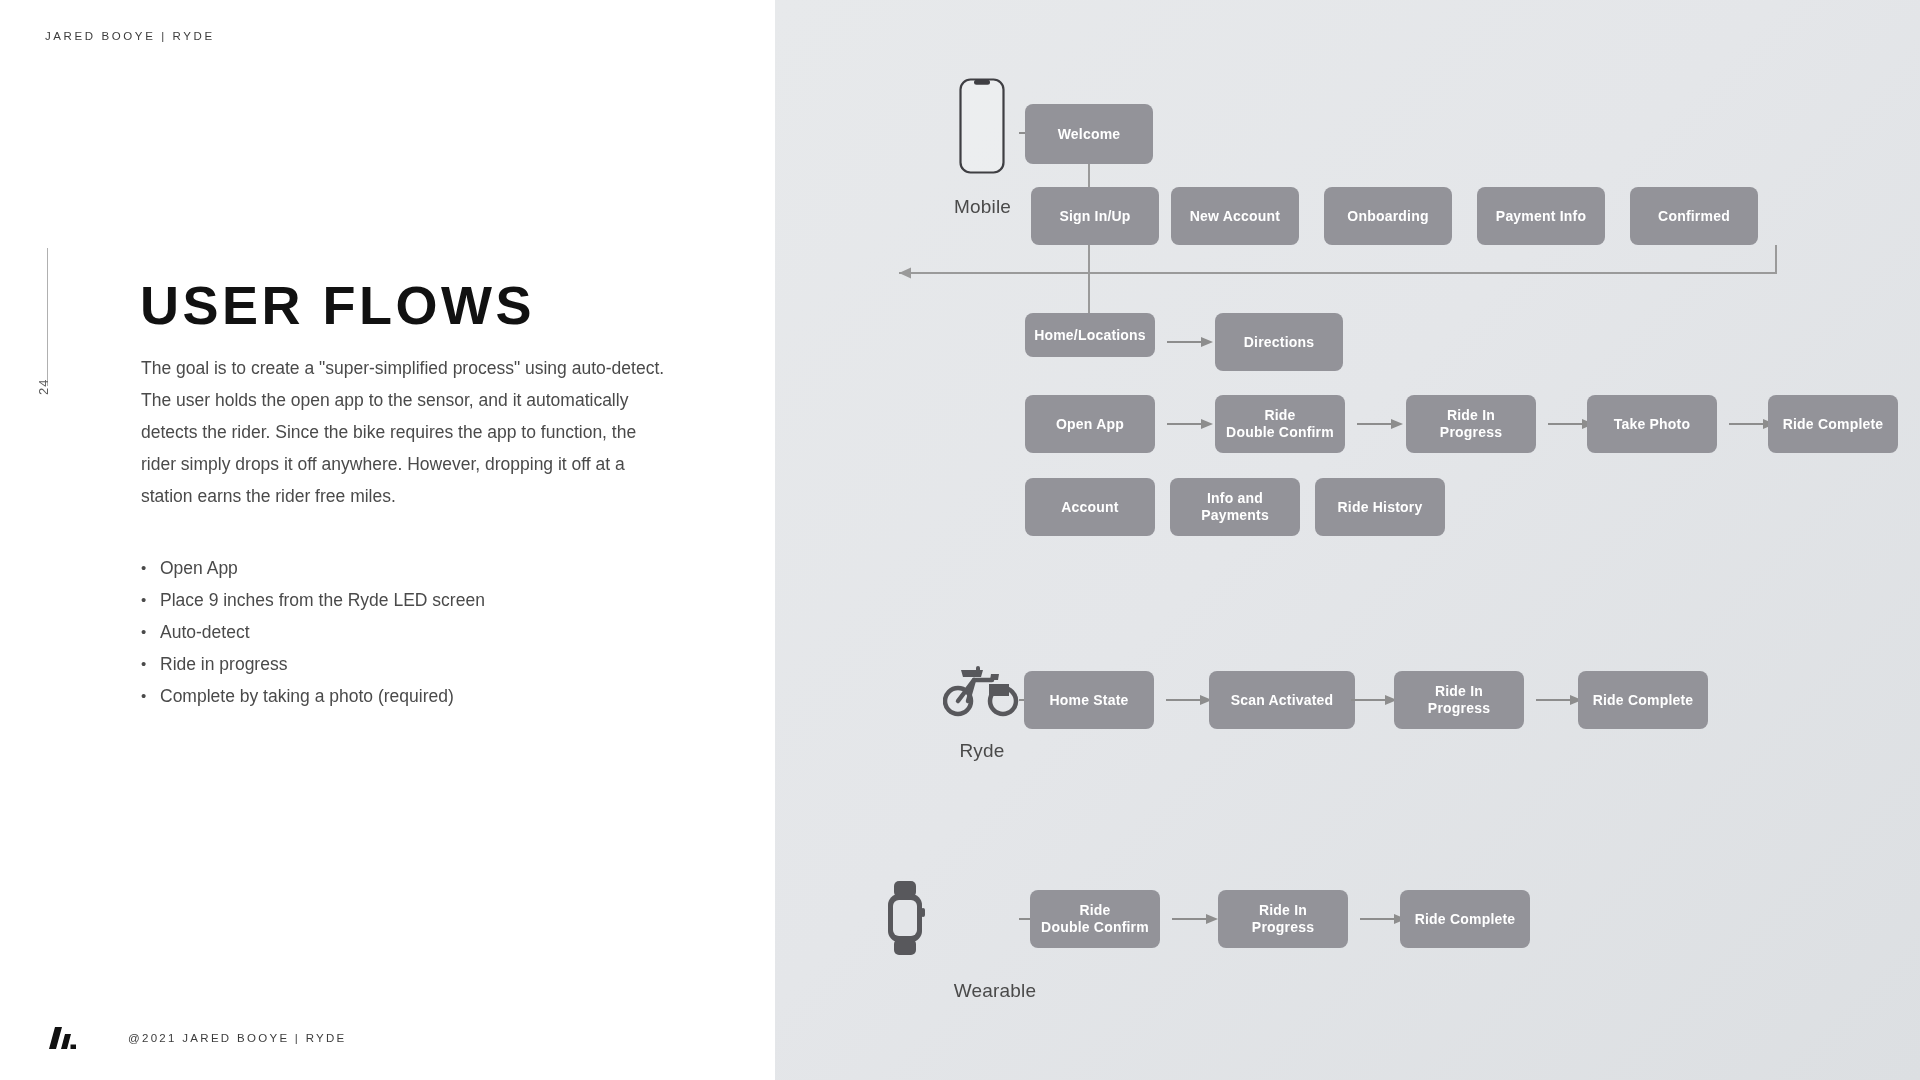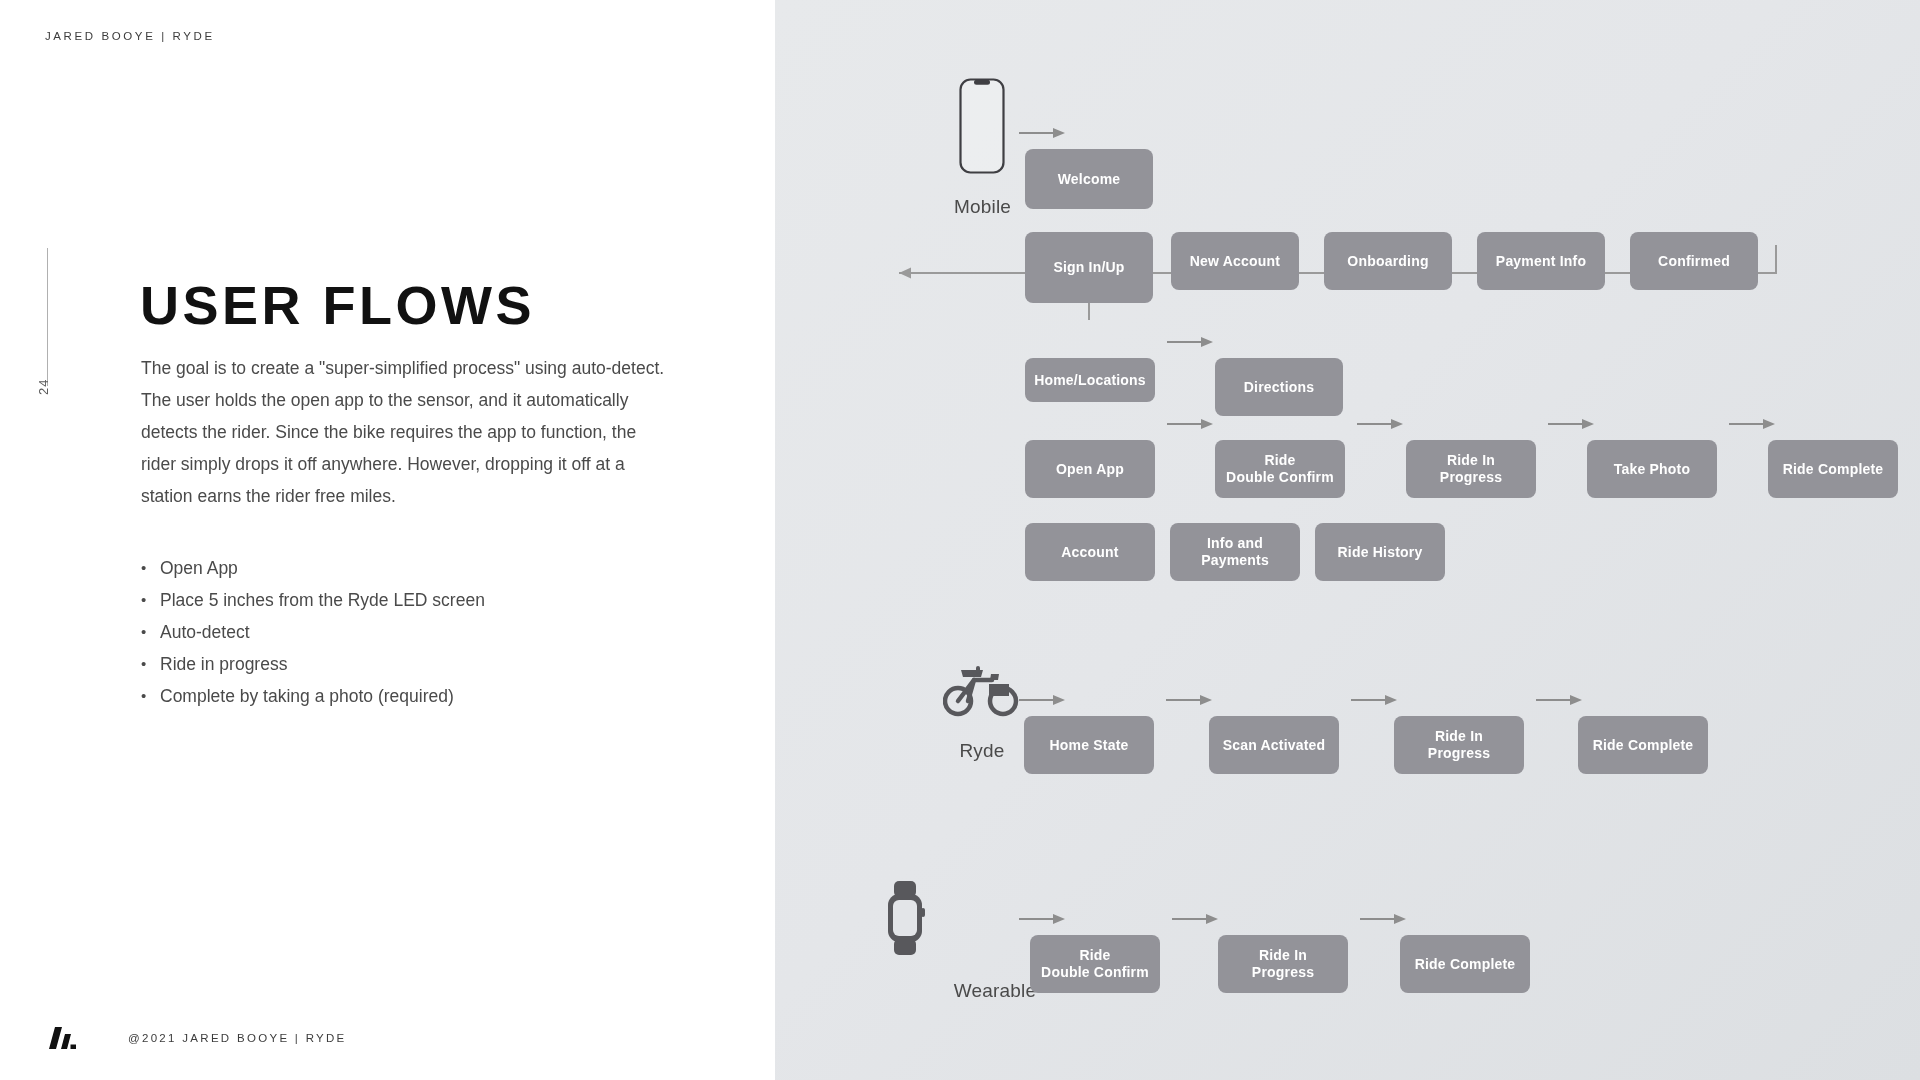--- a/index.html
+++ b/index.html
@@ -68,21 +68,20 @@
     background: #939399;
     border-radius: 8px;
     color: #ffffff;
     font-size: 14px;
     font-weight: 700;
     letter-spacing: 0.2px;
     display: flex; align-items: center; justify-content: center;
     text-align: center;
     line-height: 17px;
     padding: 0 8px;
-    margin-top: 45px;
   }
   .device-label {
     position: absolute;
     font-size: 19px; color: #4a4a4a; font-weight: 400; letter-spacing: 0.2px;
     white-space: nowrap; text-align: center;
   }
   .arrow { position: absolute; height: 12px; }
   .dev-icon { position: absolute; }
 </style>
 </head>
@@ -96,21 +95,21 @@
 
     <div class="rule-line"></div>
     <div class="page-number">24</div>
 
     <h1 class="headline">USER FLOWS</h1>
 
     <p class="paragraph">The goal is to create a "super-simplified process" using auto-detect. The user holds the open app to the sensor, and it automatically detects the rider. Since the bike requires the app to function, the rider simply drops it off anywhere. However, dropping it off at a station earns the rider free miles.</p>
 
     <ul class="bullet-list">
       <li>Open App</li>
-      <li>Place 5 inches from the Ryde LED screen</li>
+      <li>Place 9 inches from the Ryde LED screen</li>
       <li>Auto-detect</li>
       <li>Ride in progress</li>
       <li>Complete by taking a photo (required)</li>
     </ul>
 
     <div class="footer">
       <span class="footer-logo">
         <svg viewBox="0 0 32 30" width="32" height="30">
           <polygon points="7,4 14,4 8,26 1,26" fill="#111111"></polygon>
           <polygon points="17,11 23,11 19,26 13,26" fill="#111111"></polygon>
@@ -144,21 +143,21 @@
     <div class="device-label" style="left:150px; top:196px; width:115px;">Mobile</div>
 
     <div class="arrow" style="left:975px; top:125px;"></div>
     <svg style="position:absolute;left:244px;top:127px;" width="46" height="12">
       <line x1="0" y1="6" x2="36" y2="6" stroke="#8d8d8d" stroke-width="2"></line>
       <polygon points="46,6 34,1 34,11" fill="#8d8d8d"></polygon>
     </svg>
 
     <div class="flow-node" style="left:250px; top:104px; width:128px; height:60px;">Welcome</div>
 
-    <div class="flow-node" style="left:250px; top:187px; width:128px; height:71px;">Sign In/Up</div>
+    <div class="flow-node" style="left:256px; top:187px; width:128px; height:58px;">Sign In/Up</div>
     <div class="flow-node" style="left:396px; top:187px; width:128px; height:58px;">New Account</div>
     <div class="flow-node" style="left:549px; top:187px; width:128px; height:58px;">Onboarding</div>
     <div class="flow-node" style="left:702px; top:187px; width:128px; height:58px;">Payment Info</div>
     <div class="flow-node" style="left:855px; top:187px; width:128px; height:58px;">Confirmed</div>
 
     <div class="flow-node" style="left:250px; top:313px; width:130px; height:44px;">Home/Locations</div>
     <svg style="position:absolute;left:392px;top:336px;" width="46" height="12">
       <line x1="0" y1="6" x2="36" y2="6" stroke="#8d8d8d" stroke-width="2"></line>
       <polygon points="46,6 34,1 34,11" fill="#8d8d8d"></polygon>
     </svg>
@@ -212,21 +211,21 @@
     <svg style="position:absolute;left:244px;top:694px;" width="46" height="12">
       <line x1="0" y1="6" x2="36" y2="6" stroke="#8d8d8d" stroke-width="2"></line>
       <polygon points="46,6 34,1 34,11" fill="#8d8d8d"></polygon>
     </svg>
 
     <div class="flow-node" style="left:249px; top:671px; width:130px; height:58px;">Home State</div>
     <svg style="position:absolute;left:391px;top:694px;" width="46" height="12">
       <line x1="0" y1="6" x2="36" y2="6" stroke="#8d8d8d" stroke-width="2"></line>
       <polygon points="46,6 34,1 34,11" fill="#8d8d8d"></polygon>
     </svg>
-    <div class="flow-node" style="left:434px; top:671px; width:130px; height:58px;">Scan Activated</div>
+    <div class="flow-node" style="left:434px; top:671px; width:146px; height:58px;">Scan Activated</div>
     <svg style="position:absolute;left:576px;top:694px;" width="46" height="12">
       <line x1="0" y1="6" x2="36" y2="6" stroke="#8d8d8d" stroke-width="2"></line>
       <polygon points="46,6 34,1 34,11" fill="#8d8d8d"></polygon>
     </svg>
     <div class="flow-node" style="left:619px; top:671px; width:130px; height:58px;">Ride In Progress</div>
     <svg style="position:absolute;left:761px;top:694px;" width="46" height="12">
       <line x1="0" y1="6" x2="36" y2="6" stroke="#8d8d8d" stroke-width="2"></line>
       <polygon points="46,6 34,1 34,11" fill="#8d8d8d"></polygon>
     </svg>
     <div class="flow-node" style="left:803px; top:671px; width:130px; height:58px;">Ride Complete</div>

